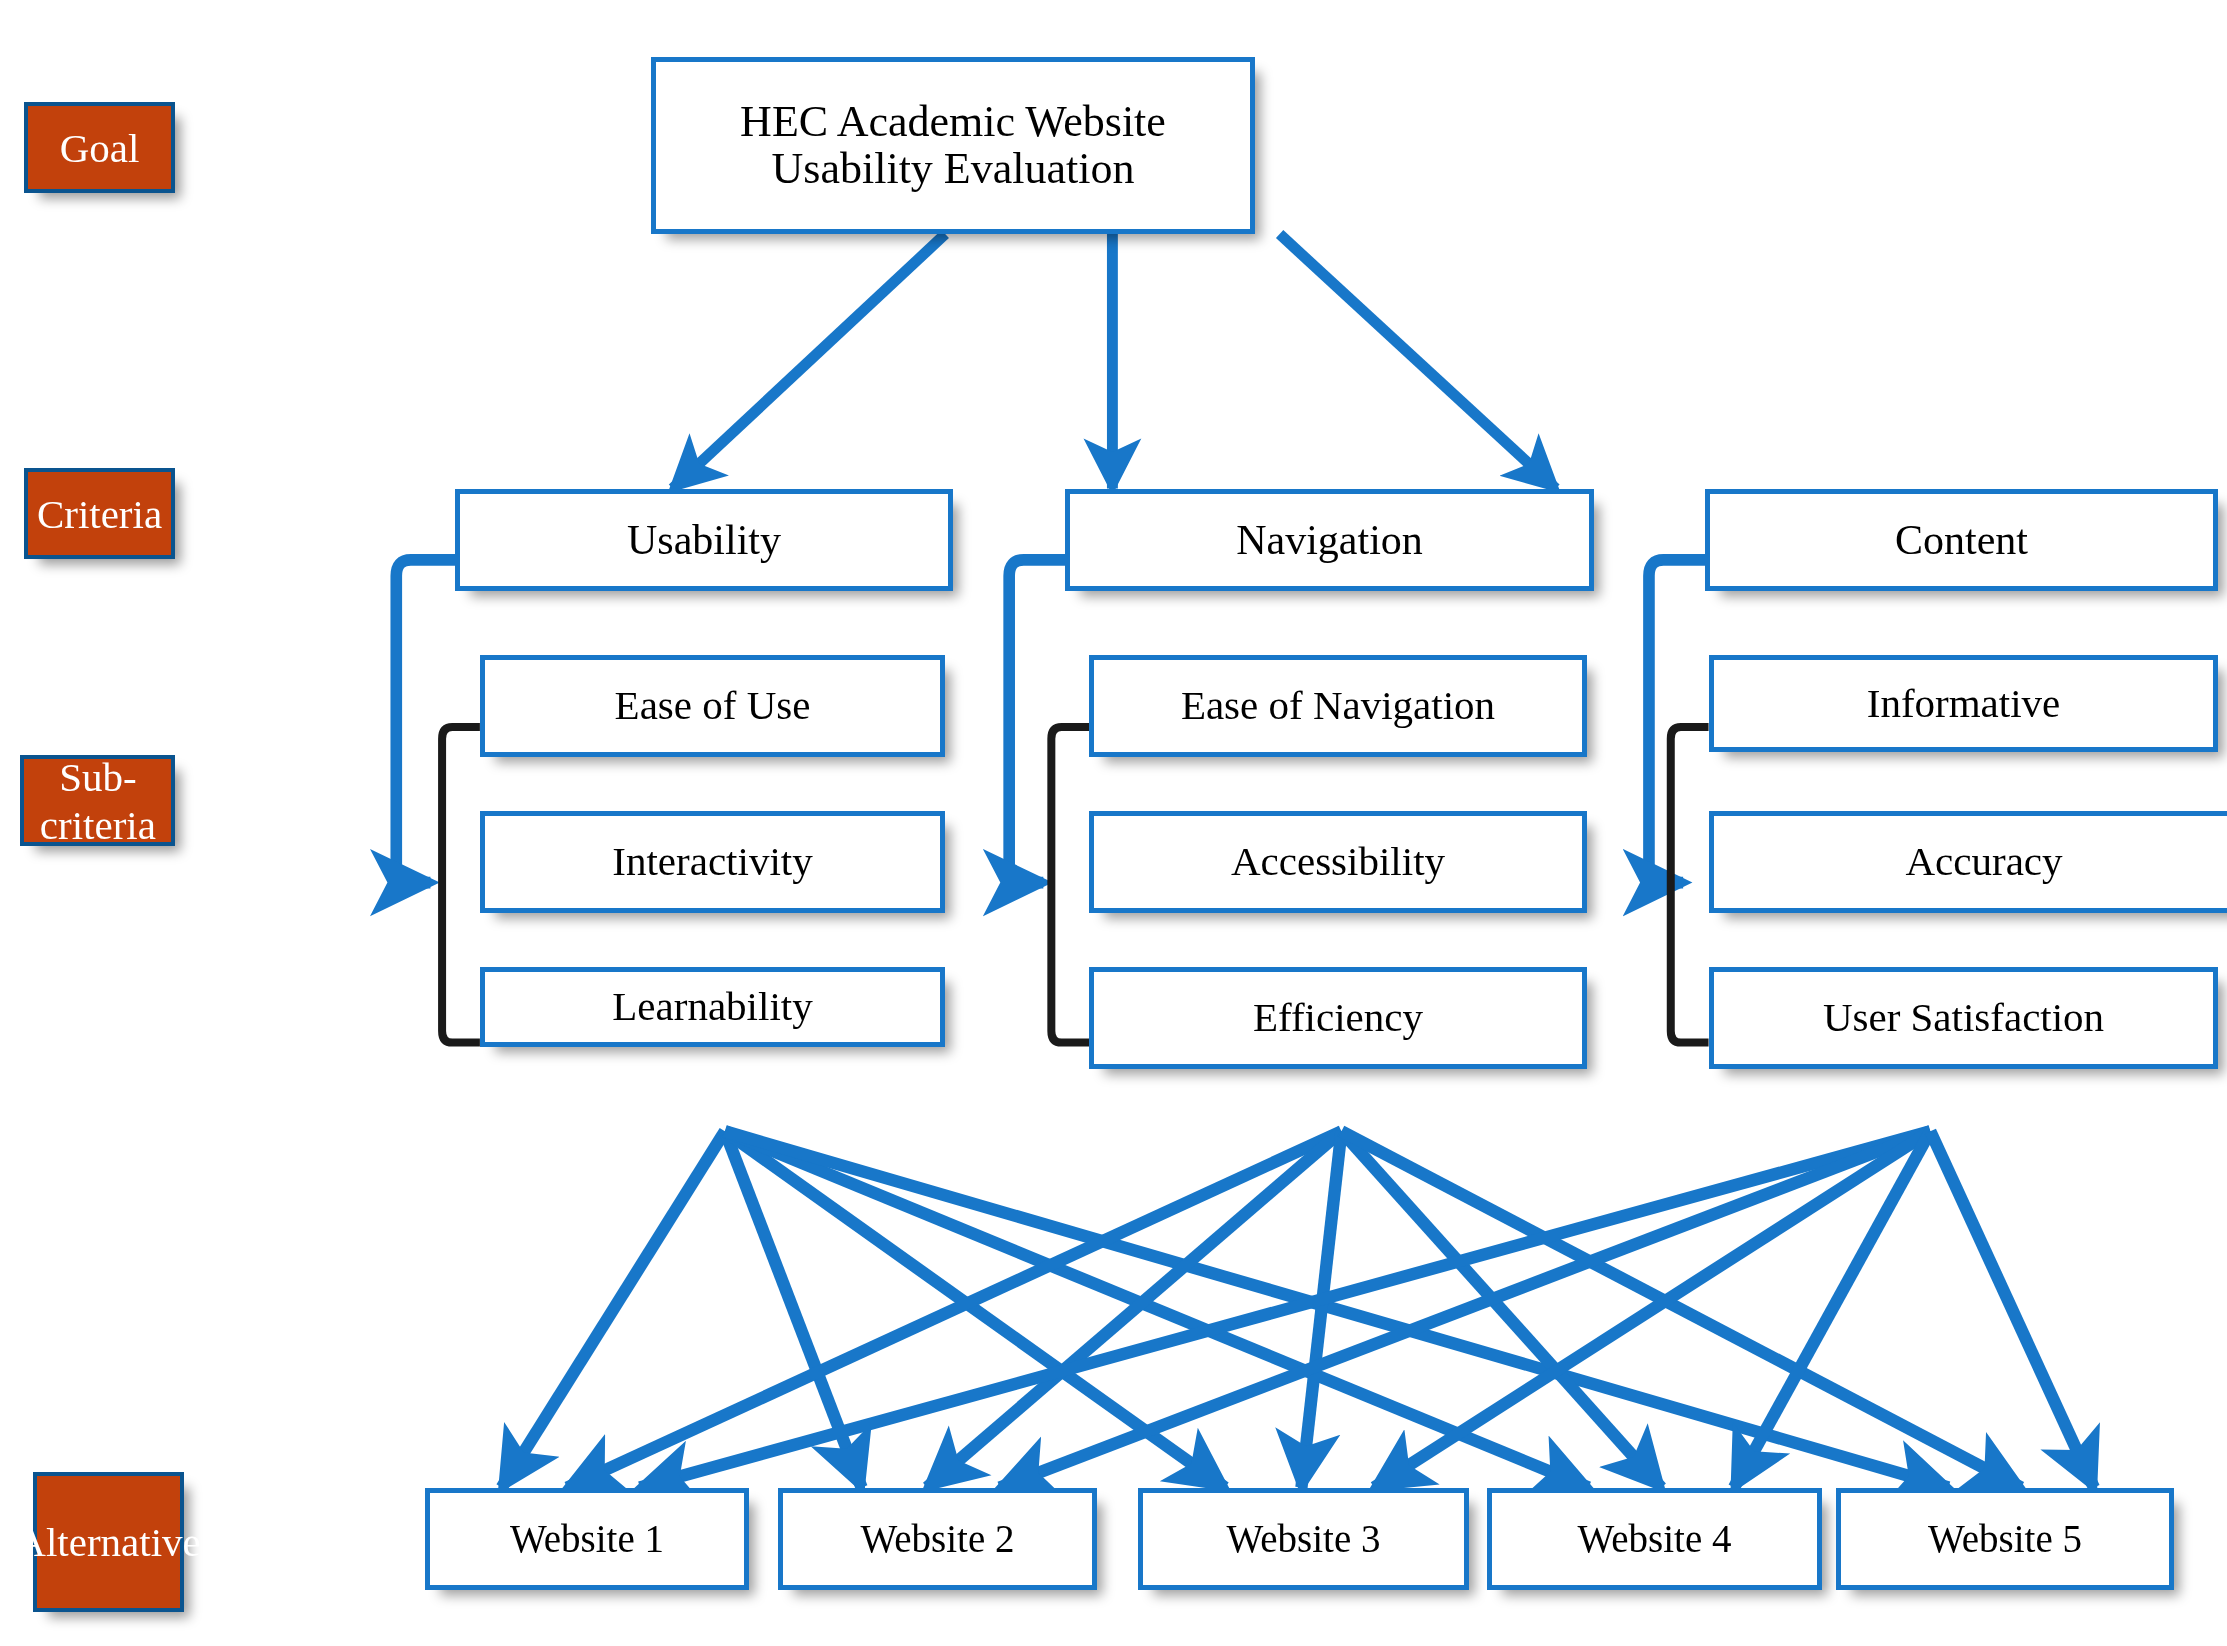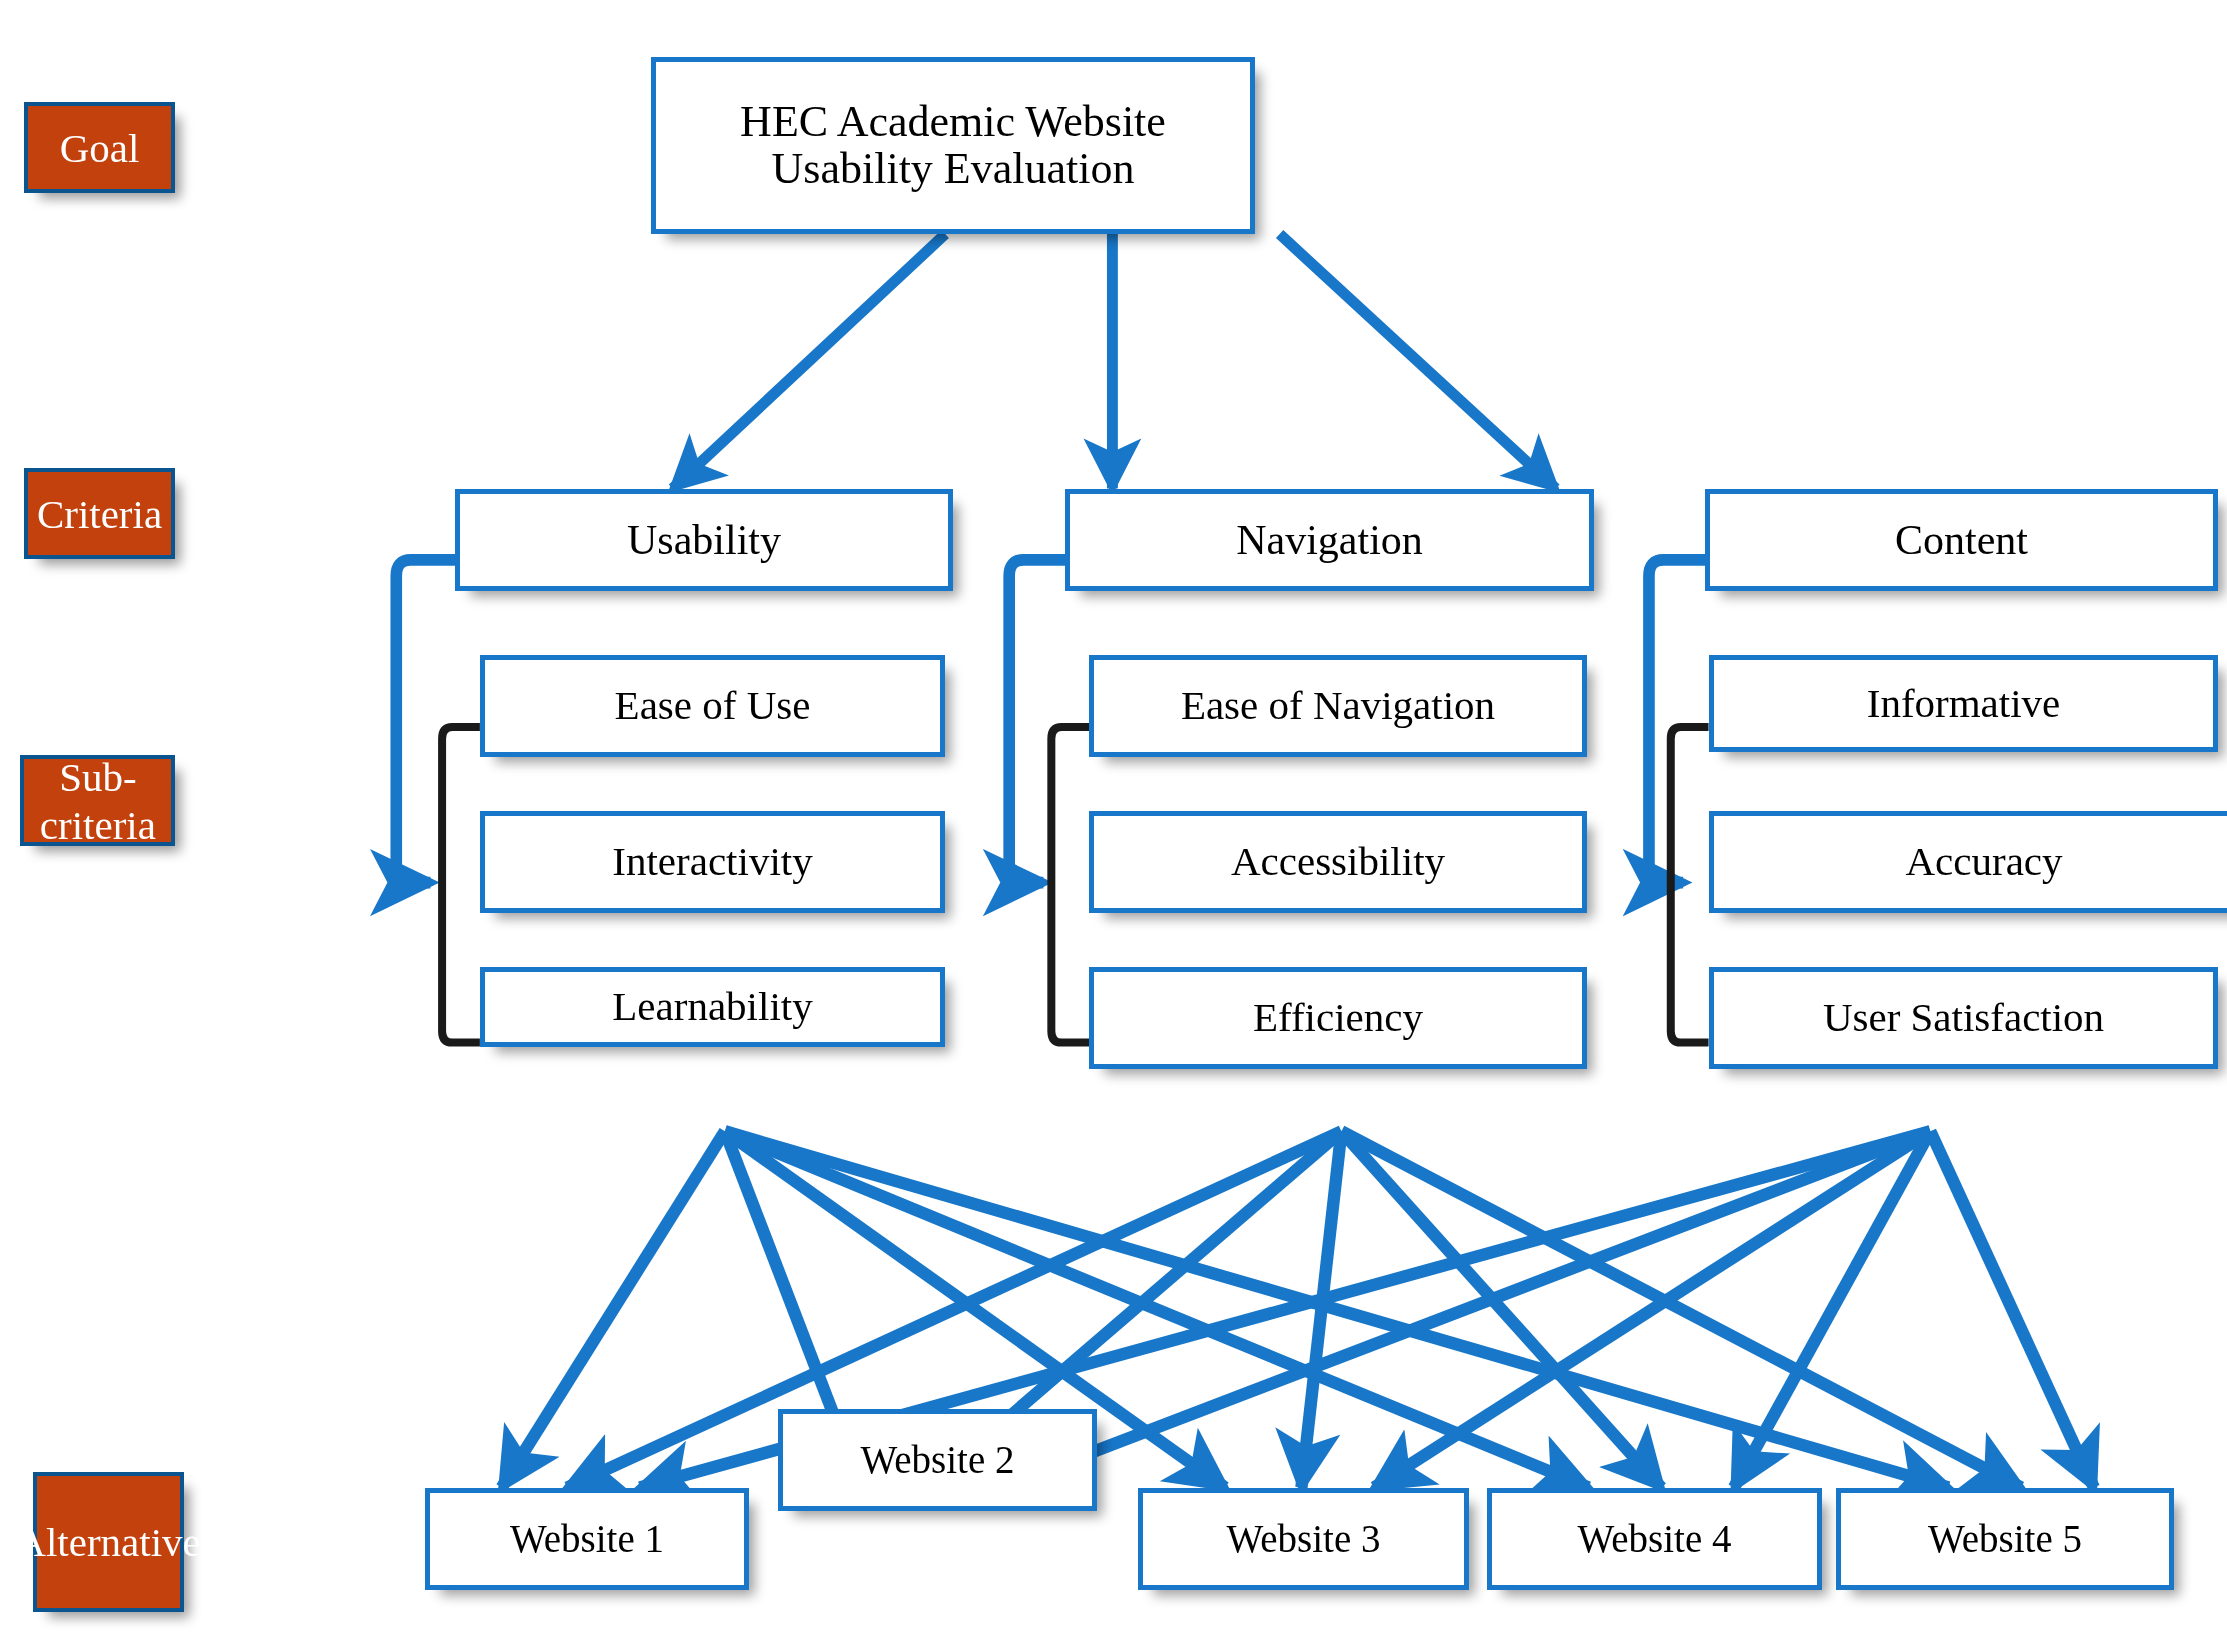--- a/index.html
+++ b/index.html
@@ -173,21 +173,21 @@
   <div class="node f-sub" style="left:1709px; top:811px; width:550px; height:102px;">
     <span>Accuracy</span>
   </div>
   <div class="node f-sub" style="left:1709px; top:967px; width:509px; height:102px;">
     <span>User Satisfaction</span>
   </div>
 
   <div class="node f-alt" style="left:425px; top:1488px; width:324px; height:102px;">
     <span>Website 1</span>
   </div>
-  <div class="node f-alt" style="left:778px; top:1409px; width:319px; height:102px;">
+  <div class="node f-alt" style="left:778px; top:1488px; width:319px; height:102px;">
     <span>Website 2</span>
   </div>
   <div class="node f-alt" style="left:1138px; top:1488px; width:331px; height:102px;">
     <span>Website 3</span>
   </div>
   <div class="node f-alt" style="left:1487px; top:1488px; width:335px; height:102px;">
     <span>Website 4</span>
   </div>
   <div class="node f-alt" style="left:1836px; top:1488px; width:338px; height:102px;">
     <span>Website 5</span>

